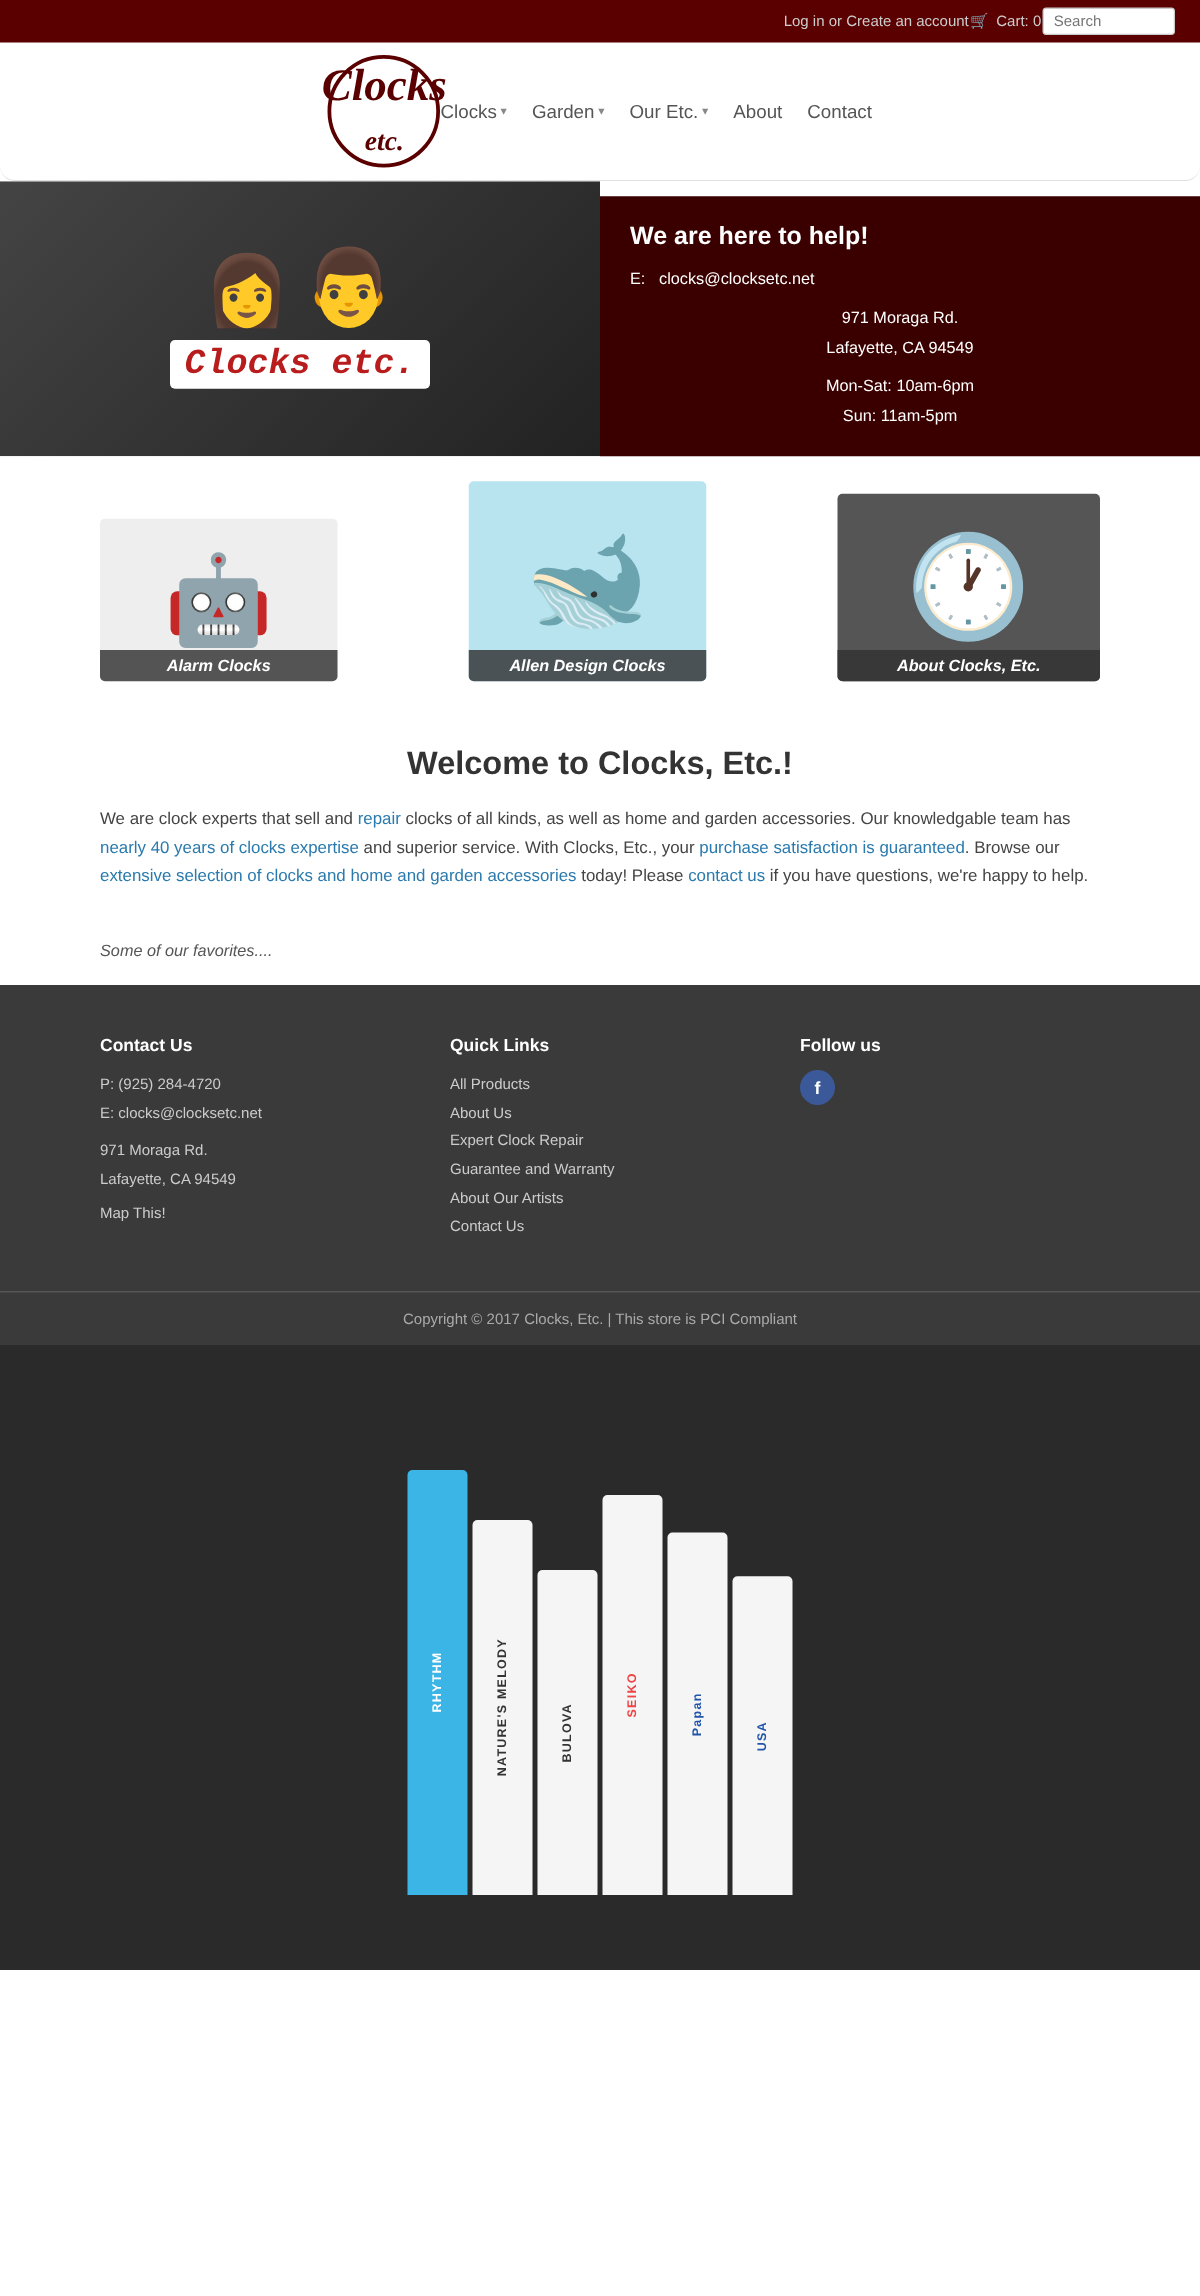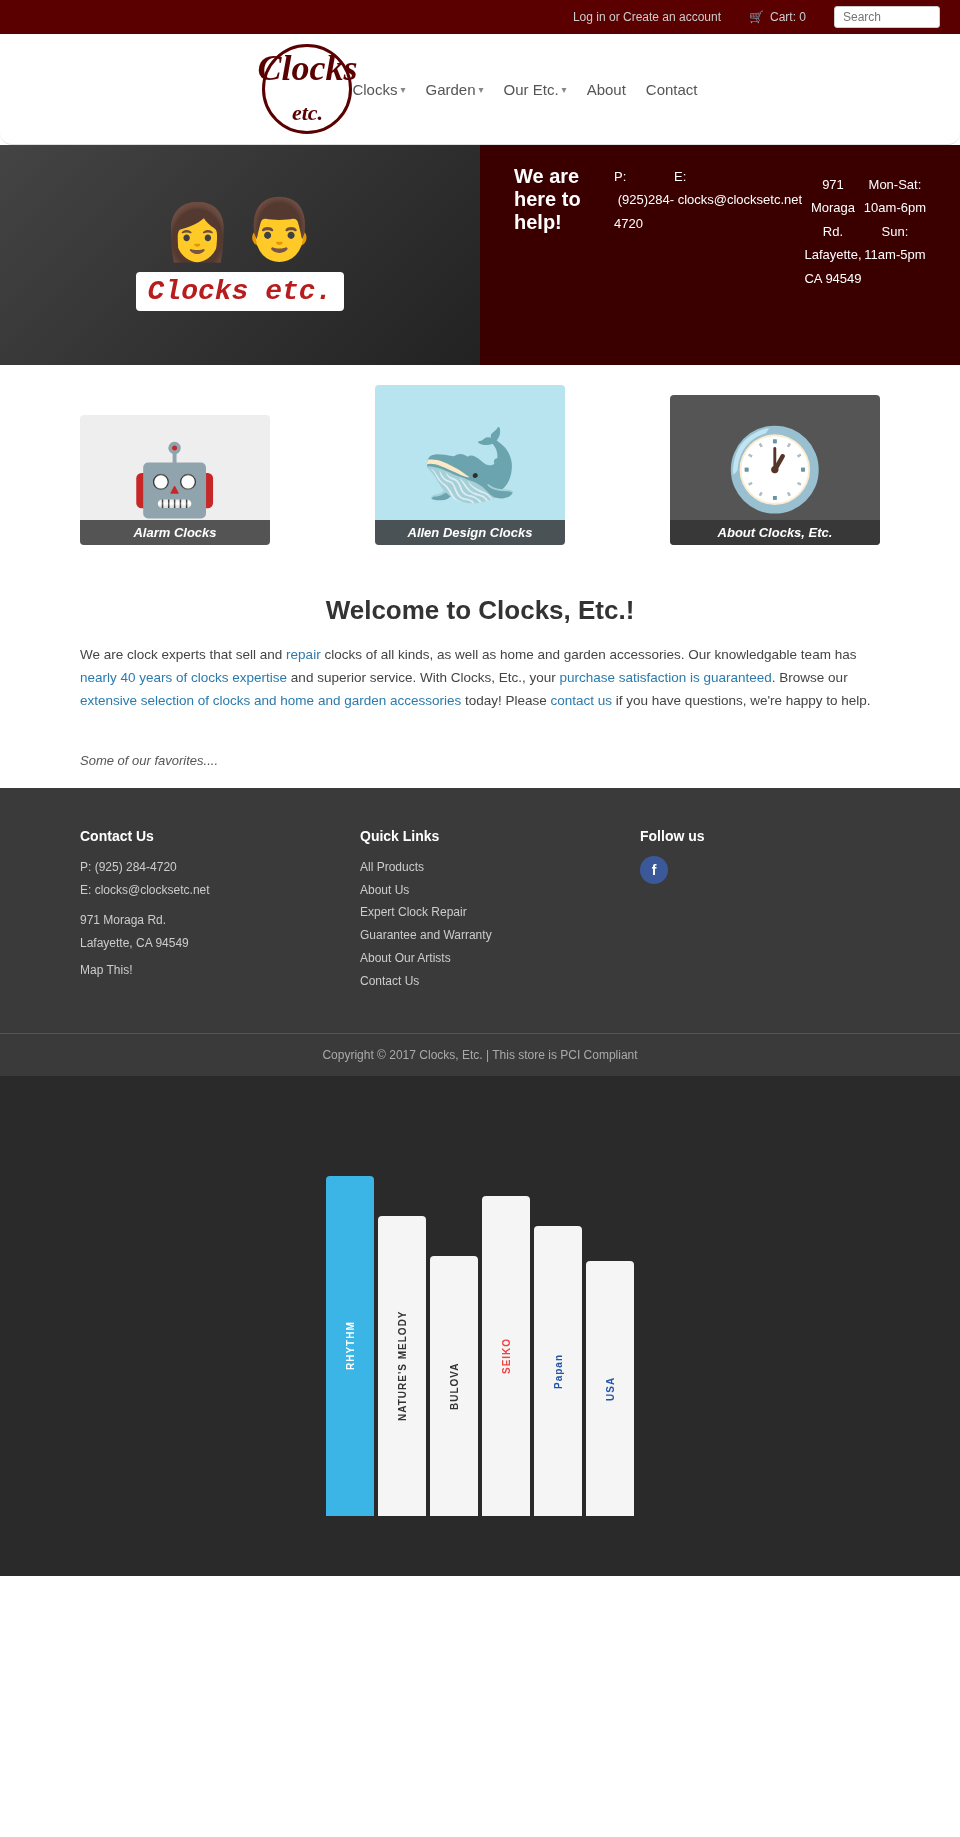--- a/index.html
+++ b/index.html
@@ -7,21 +7,21 @@
 
     
     .top-bar {
       background: #5a0000;
       color: #ccc;
       font-size: 12px;
       padding: 6px 20px;
       display: flex;
       justify-content: flex-end;
       align-items: center;
-      gap: 28px;
+      gap: 1px;
     }
     .top-bar a { color: #ccc; text-decoration: none; }
     .cart-area { display: flex; align-items: center; gap: 6px; }
     .search-box {
       border: 1px solid #ccc;
       border-radius: 3px;
       padding: 3px 8px;
       font-size: 12px;
       background: #fff;
       color: #999;
@@ -102,24 +102,25 @@
       font-family: Liberation Mono, monospace;
       font-size: 28px;
       font-weight: bold;
       color: #b91c1c;
       font-style: italic;
     }
     .hero-contact {
       width: 50%;
       background: #3a0000;
       color: #fff;
-      padding: 20px 34px;
-      display: flex;
-      flex-direction: row;
-      justify-content: center;
+      padding: 20px 24px;
+      display: flex;
+      flex-direction: column;
+      justify-content: center;
+      margin-top: 12px;
     }
     .hero-contact h2 { font-size: 20px; margin-bottom: 10px; }
     .hero-contact h3 { font-size: 15px; margin-bottom: 10px; font-weight: normal; }
     .hero-contact p { font-size: 13px; line-height: 1.8; }
     .hero-contact .label { display: inline-block; width: 16px; }
 
     
     .categories {
       display: flex;
       gap: 0;
@@ -312,24 +313,20 @@
         <div style="font-size:60px;line-height:1;">👨</div>
       </div>
       <div class="hero-logo-box">
         <div class="hero-logo-text">Clocks etc.</div>
       </div>
     </div>
   </div>
   <div class="hero-contact">
     <h2>We are here to help!</h2>
     <p>
-      <span class="label">P:</span>
-      &nbsp;<span>(925)284-4720</span>
-    </p>
-    <p>
       <span class="label">E:</span>
       &nbsp;<span>clocks@clocksetc.net</span>
     </p>
     <p style="margin-top:8px;text-align:center;">
       <span>971 Moraga Rd.</span><br>
       <span>Lafayette, CA 94549</span>
     </p>
     <p style="margin-top:8px;text-align:center;">
       <span>Mon-Sat: 10am-6pm</span><br>
       <span>Sun: 11am-5pm</span>

